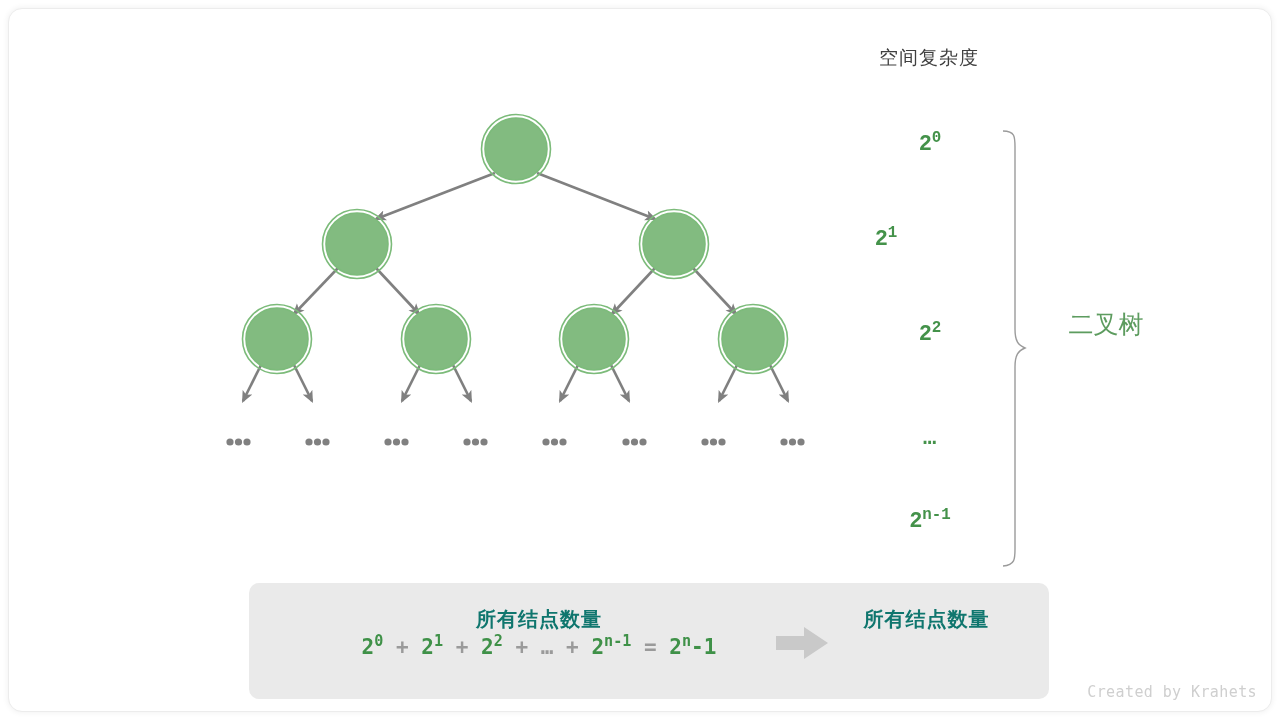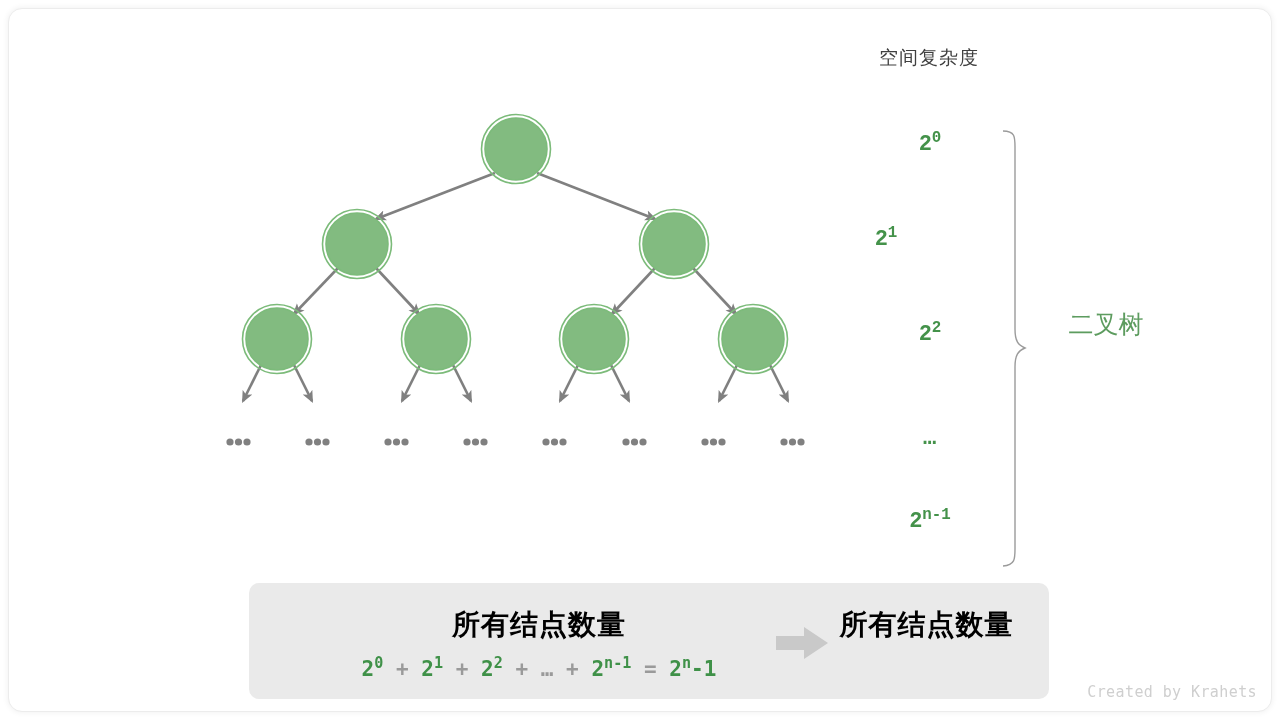--- a/index.html
+++ b/index.html
@@ -77,32 +77,32 @@
   
   #summary {
     position: absolute;
     left: 240px; top: 574px;
     width: 800px; height: 116px;
     background: #eaeaea;
     border-radius: 10px;
   }
   .sum-col { position: absolute; text-align: center; }
   .sum-title {
-    color: #000000;
-    font-size: 28px;
+    color: #0f766e;
+    font-size: 20px;
     font-weight: bold;
     white-space: nowrap;
     letter-spacing: 1px;
   }
   .sum-formula {
     font-family: "DejaVu Sans Mono", monospace;
     font-weight: bold;
     font-size: 21px;
     white-space: nowrap;
-    margin-top: 13px;
+    margin-top: 2px;
   }
   .sum-formula .g { color: #3f9148; }
   .sum-formula .op { color: #9a9a9a; font-weight: bold; }
   .sum-formula sup { font-size: 0.72em; vertical-align: super; line-height: 0; }
   .sum-result {
     font-family: "DejaVu Sans Mono", monospace;
     font-weight: bold;
     font-size: 21px;
     color: #e8231b;
     white-space: nowrap;

